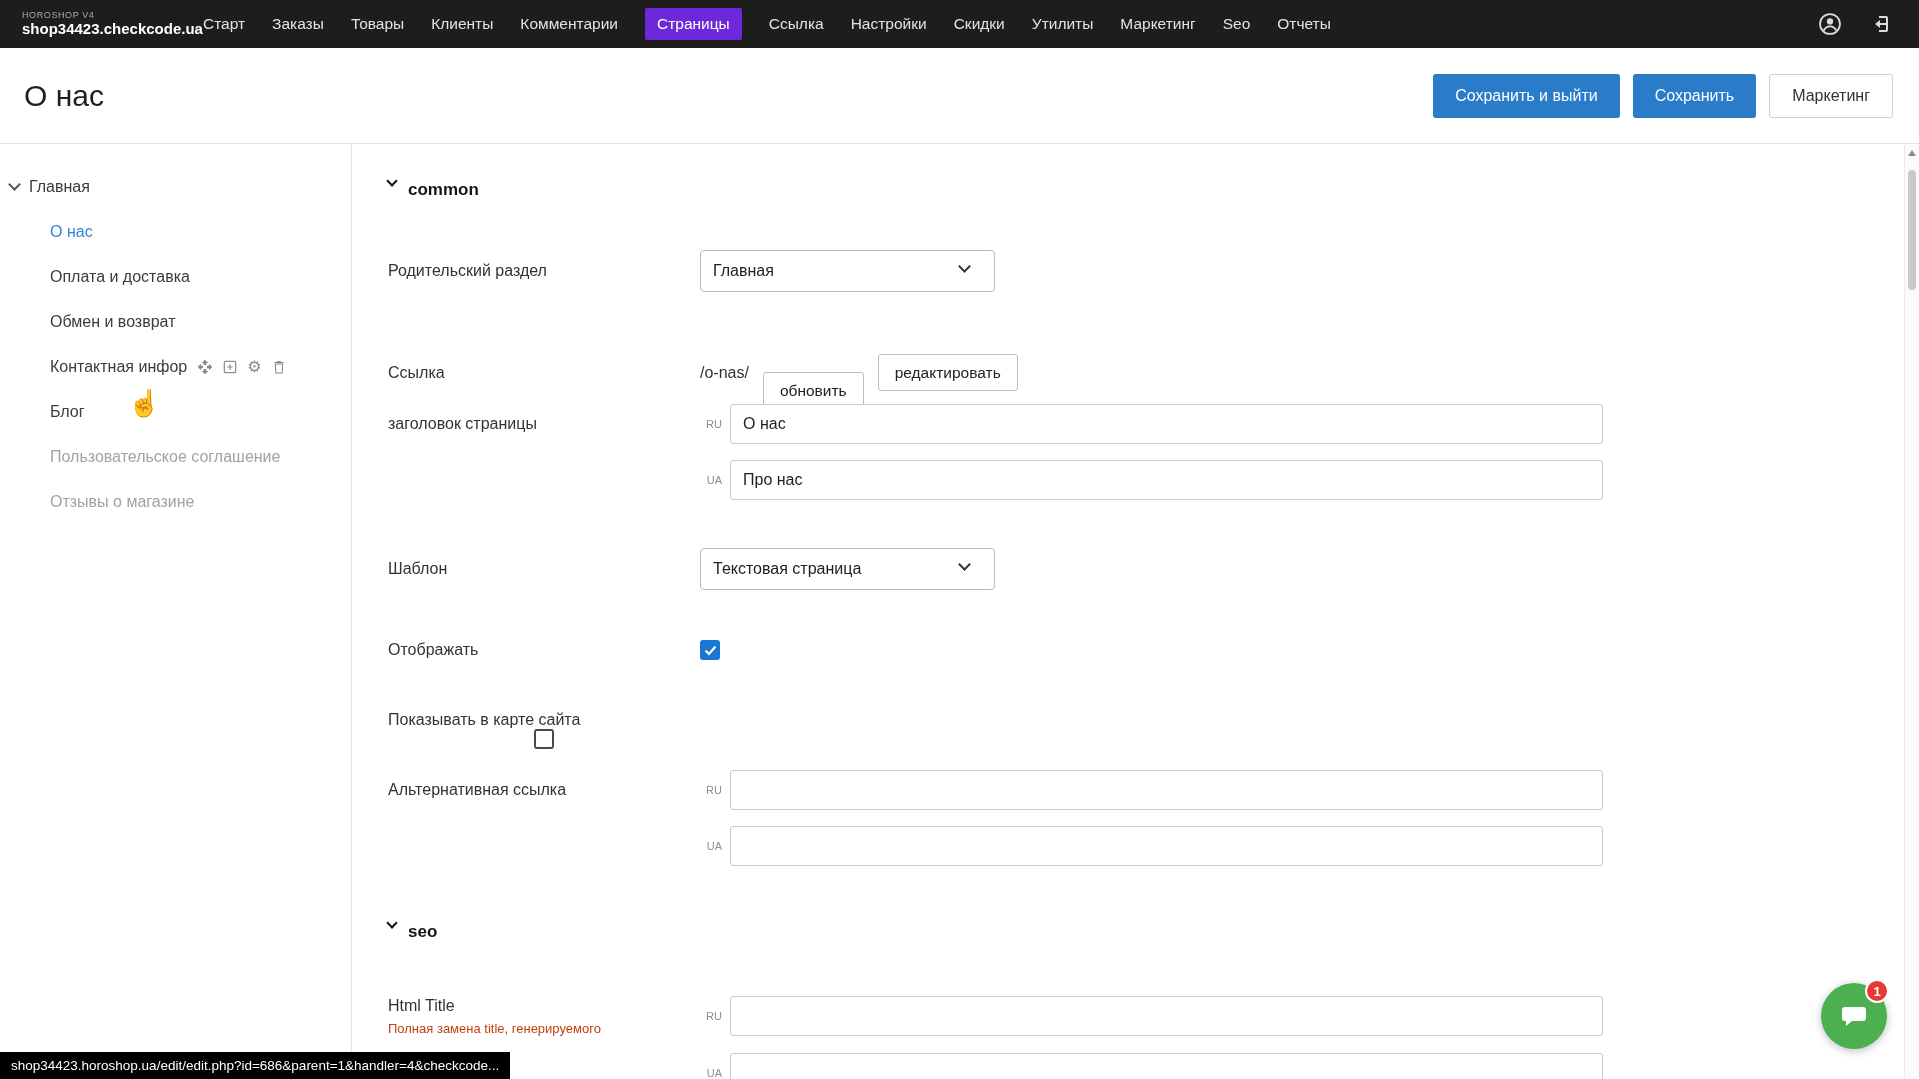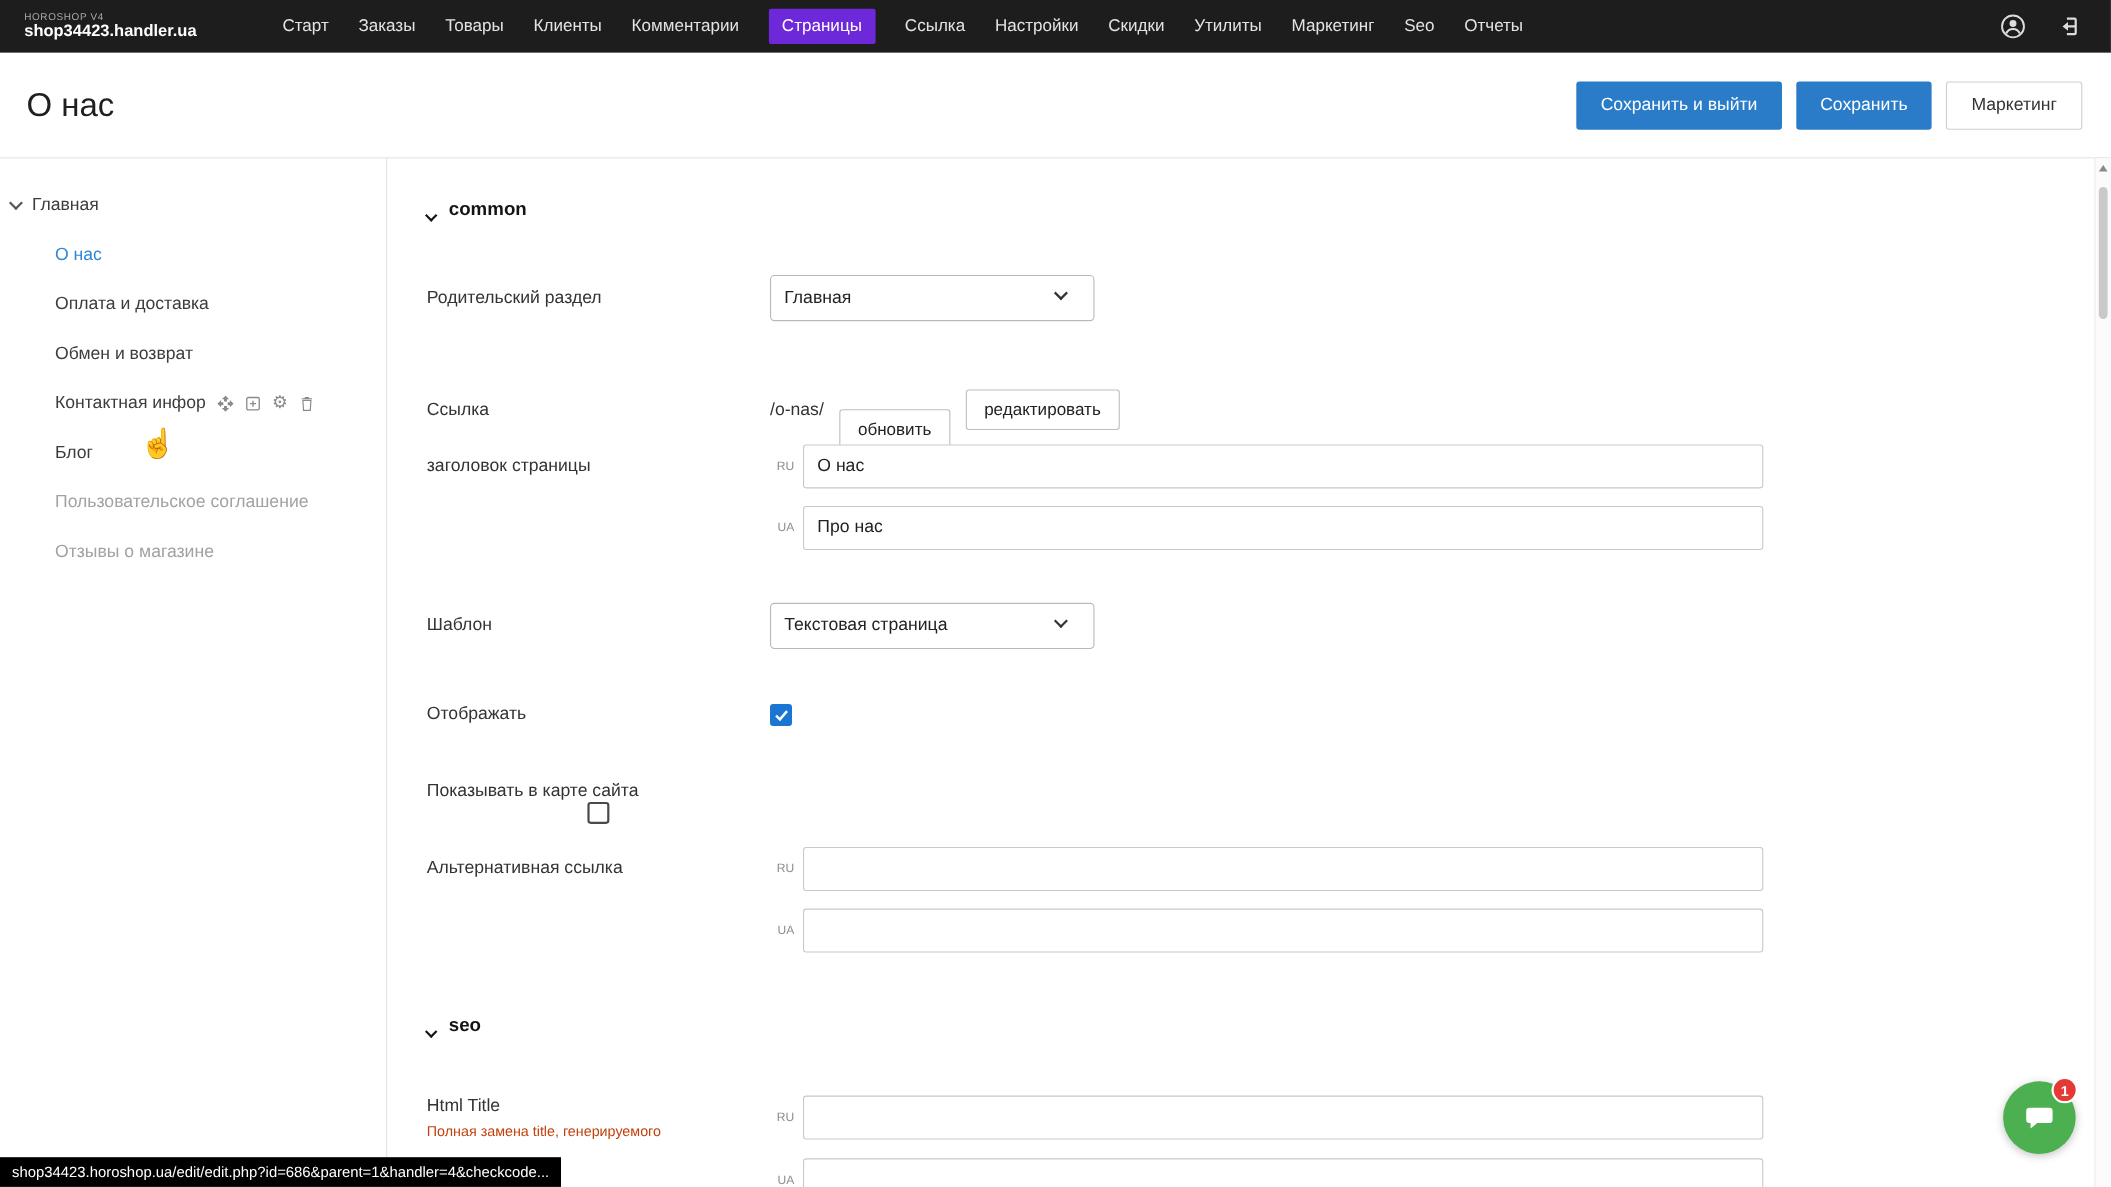--- a/index.html
+++ b/index.html
@@ -3,21 +3,21 @@
 <meta charset="utf-8">
 <style>
   * { margin:0; padding:0; box-sizing:border-box; }
   html,body { width:1919px; height:1079px; overflow:hidden; background:#fff;
               font-family:"Liberation Sans", sans-serif; }
   .app { position:relative; width:1919px; height:1079px; }
 
   
   .topbar { height:48px; background:#1d1d1d; display:flex; align-items:center;
             padding:0 26px 0 22px; }
-  .brand { line-height:1.1; margin-right:78px; cursor:default; }
+  .brand { line-height:1.1; cursor:default; }
   .brand .small { font-size:9px; letter-spacing:.6px; color:#a9a9a9; }
   .brand .big { font-size:15px; font-weight:bold; color:#fff; }
   .nav { display:flex; align-items:center; gap:27px; }
   .nav-item { font-size:15.5px; color:#e3e3e3; cursor:pointer; white-space:nowrap; }
   .nav-item.active { background:#6d28d9; padding:7px 12px; border-radius:2px; color:#fff; }
   .top-icons { margin-left:auto; display:flex; align-items:center; gap:26px; }
   .top-icons svg { display:block; }
 
   
   .header { height:96px; display:flex; align-items:center; padding:0 26px 0 24px;
@@ -42,21 +42,21 @@
   .cv.right { transform:rotate(-45deg); margin:0 8px 0 32px; }
   .lvl2 { padding-left:50px; }
   .row-icons { display:flex; align-items:center; gap:9px; margin-left:10px; color:#8a8a8a; }
   .row-icons svg { display:block; }
   .gear-glyph { font-size:16px; line-height:1; color:#8a8a8a; }
   .cursor-hand { position:absolute; left:128px; top:388px; font-size:26px; color:#111;
                  text-shadow:0 0 2px #fff; pointer-events:none; }
 
   
   .main { position:relative; flex:1; }
-  .sec-head { position:absolute; left:36px; display:flex; align-items:flex-end; gap:12px;
+  .sec-head { position:absolute; left:36px; display:flex; align-items:flex-start; gap:12px;
               font-size:17px; font-weight:bold; color:#141414; cursor:pointer; }
   .sec-head .cv { border-color:#141414; width:8px; height:8px; margin:-3px 0 0 0; }
   .frow { position:absolute; left:36px; display:flex; align-items:center; }
   .flabel { width:312px; font-size:16px; color:#333; flex:none; }
   .flabel .hint { font-size:13px; color:#c2410c; margin-top:6px; white-space:nowrap; }
   .lang { width:30px; text-align:right; padding-right:8px; font-size:11px; color:#8d8d8d; flex:none; }
   .tinput { width:873px; height:40px; border:1px solid #c9c9c9; border-radius:3px;
             font-size:16px; padding:0 12px; color:#222; font-family:inherit; outline:none; }
   .select { position:relative; width:295px; height:42px; border:1px solid #b9b9b9;
             border-radius:4px; background:#fff; display:flex; align-items:center;
@@ -87,21 +87,21 @@
                 font-weight:bold; display:flex; align-items:center; justify-content:center; }
 </style>
 </head>
 <body>
 
 <div class="app">
 
   <div class="topbar">
     <div class="brand">
       <div class="small">HOROSHOP V4</div>
-      <div class="big">shop34423.handler.ua</div>
+      <div class="big">shop34423.checkcode.ua</div>
     </div>
     <div class="nav">
       <span class="nav-item">Старт</span>
       <span class="nav-item">Заказы</span>
       <span class="nav-item">Товары</span>
       <span class="nav-item">Клиенты</span>
       <span class="nav-item">Комментарии</span>
       <span class="nav-item active">Страницы</span>
       <span class="nav-item">Ссылка</span>
       <span class="nav-item">Настройки</span>

